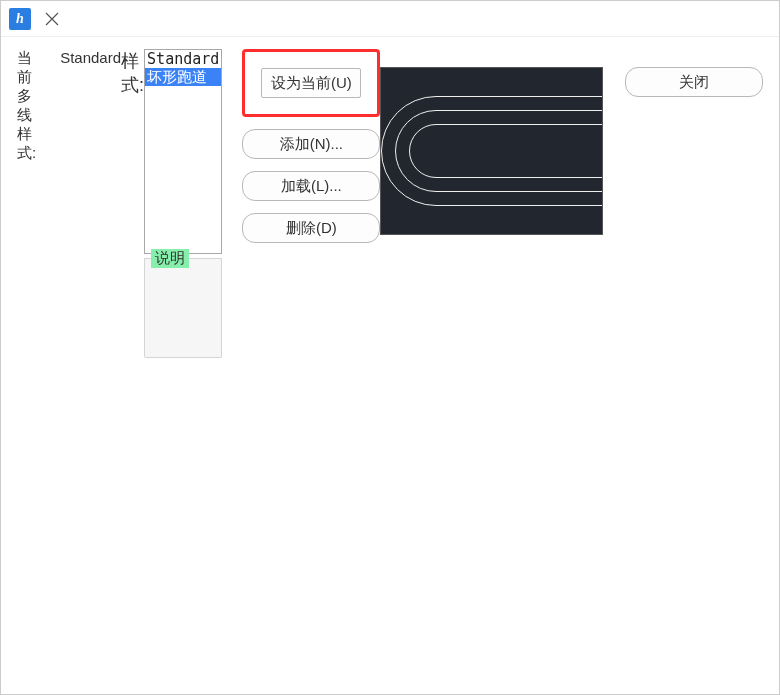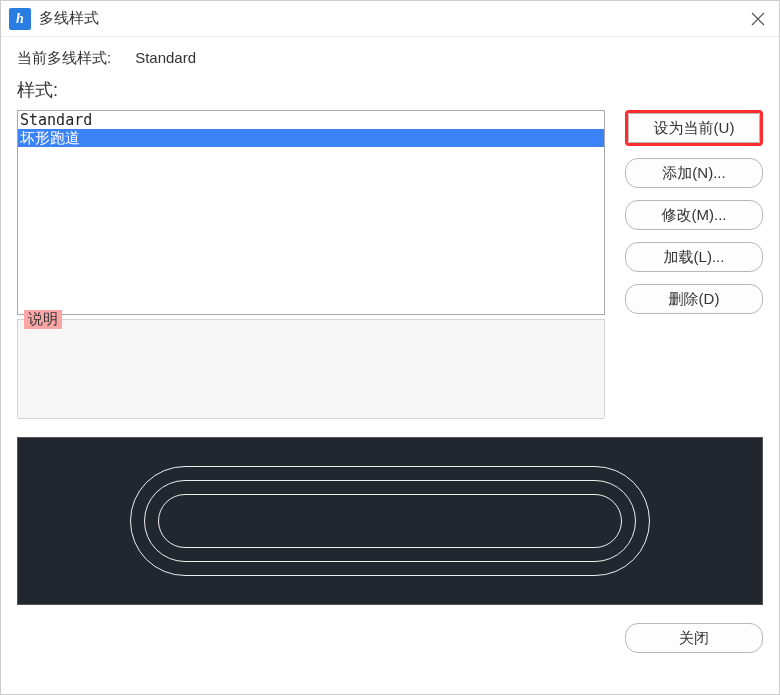--- a/index.html
+++ b/index.html
@@ -50,21 +50,21 @@
     display: flex; align-items: center; justify-content: center;
     color: #555;
     font-size: 18px;
     cursor: default;
   }
   .titlebar-close svg { stroke: #555; stroke-width: 1.2; }
   .content {
     flex: 1;
     padding: 12px 16px 16px 16px;
     display: flex;
-    flex-direction: column;
+    flex-direction: row;
   }
   .current-row {
     display: flex;
     align-items: baseline;
     gap: 24px;
     margin-bottom: 10px;
     font-size: 15px;
   }
   .styles-label {
     margin-bottom: 8px;
@@ -113,21 +113,21 @@
     content: "";
     position: absolute;
     top: 0; left: 0; right: 0;
     height: 1px;
     background: #d5d5d5;
   }
   .desc-legend {
     position: absolute;
     top: -9px;
     left: 6px;
-    background: #fca5a5;
+    background: #86efac;
     padding: 0 4px;
     font-size: 15px;
     color: #333;
   }
   .right-col {
     width: 138px;
     display: flex;
     flex-direction: column;
     gap: 12px;
   }
@@ -140,21 +140,21 @@
     font-family: inherit;
     color: #333;
     cursor: default;
     text-align: center;
     line-height: 28px;
     padding: 0 4px;
   }
   .highlight-box {
     border: 3px solid #ff2e2e;
     border-radius: 4px;
-    padding: 0;
+    padding: 16px;
   }
   .highlight-box .btn {
     width: 100%;
     border-radius: 2px;
   }
   .preview-panel {
     margin-top: 18px;
     height: 168px;
     background: #22272f;
     border: 1px solid #555;
@@ -185,21 +185,20 @@
 </style>
 </head>
 <body>
 
 <div class="window">
 
   <div class="titlebar">
     <div class="app-icon">
         <span>h</span>
       </div>
-    <div class="titlebar-title">多线样式</div>
     <div class="titlebar-close">
       <svg width="14" height="14" viewBox="0 0 14 14" fill="none">
         <path d="M1 1 L13 13 M13 1 L1 13"></path>
       </svg>
     </div>
   </div>
 
   <div class="content">
 
     <div class="current-row">
@@ -220,21 +219,20 @@
         <div class="desc-group">
           <div class="desc-legend">说明</div>
         </div>
       </div>
 
       <div class="right-col">
         <div class="highlight-box">
           <div class="btn">设为当前(U)</div>
         </div>
         <div class="btn">添加(N)...</div>
-        <div class="btn">修改(M)...</div>
         <div class="btn">加载(L)...</div>
         <div class="btn">删除(D)</div>
       </div>
 
     </div>
 
     <div class="preview-panel">
       <div class="preview-inner">
         <div class="stadium" style="left:0; top:0; width:520px; height:110px; border-radius:55px;"></div>
         <div class="stadium" style="left:14px; top:14px; width:492px; height:82px; border-radius:41px;"></div>

